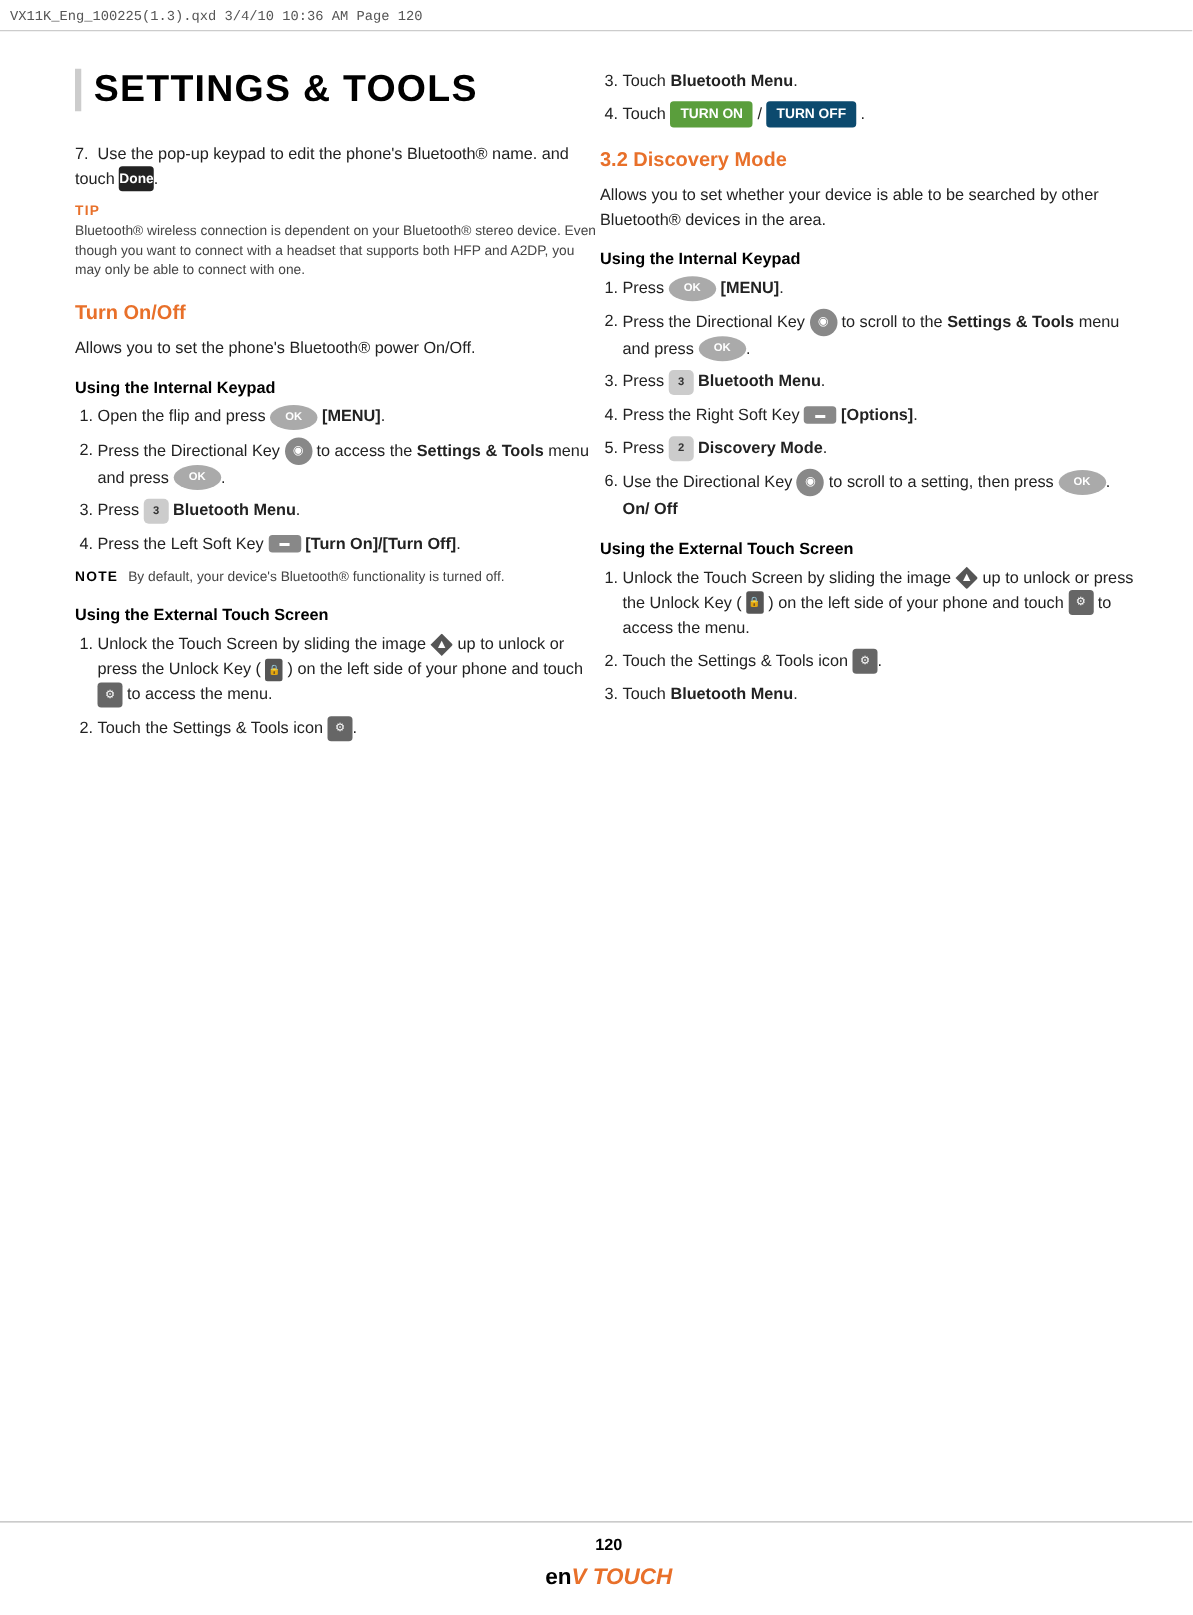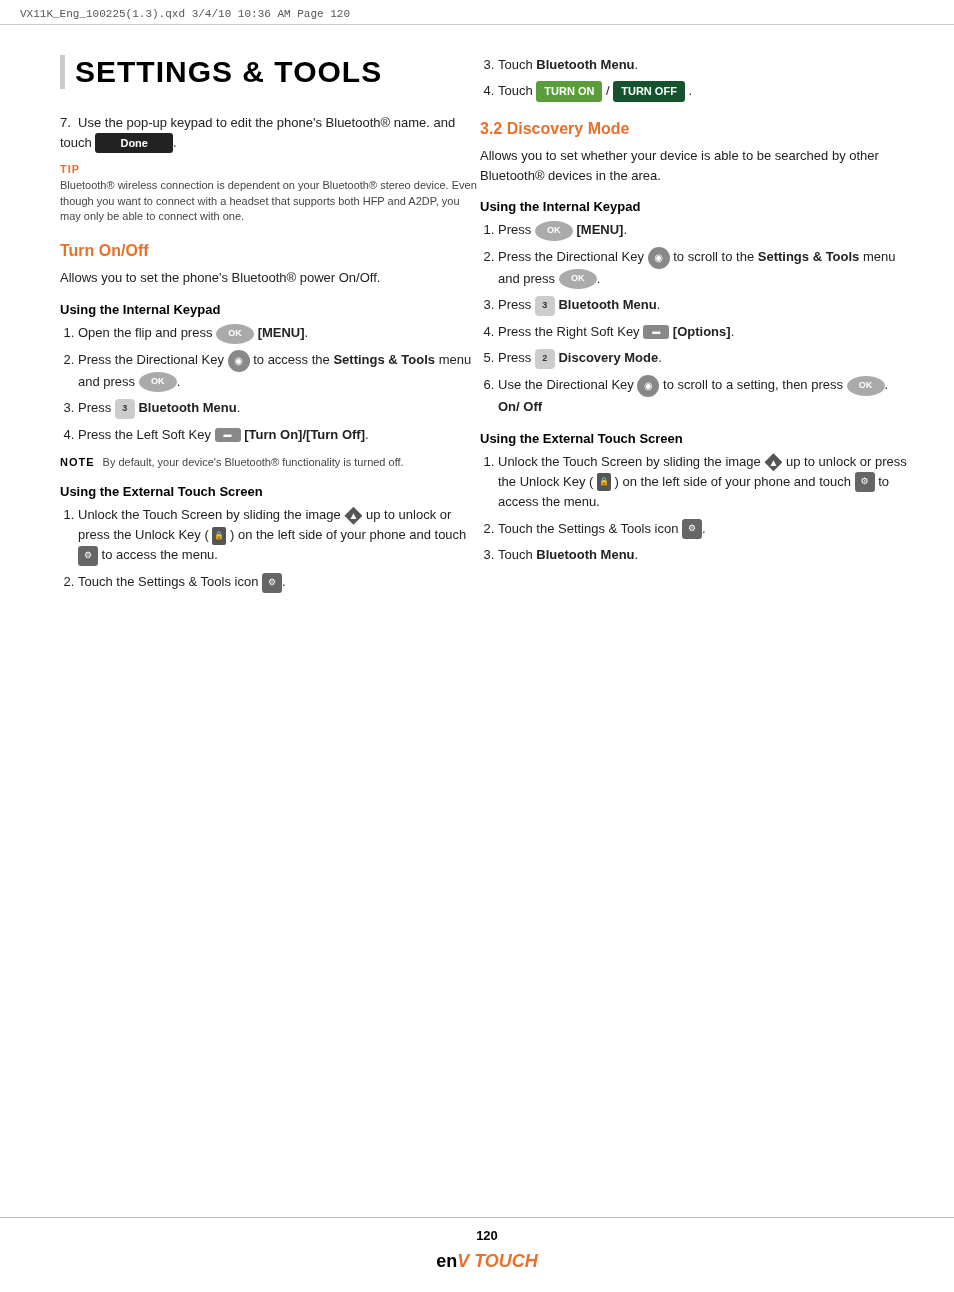--- a/index.html
+++ b/index.html
@@ -9,21 +9,21 @@
       background: #fff;
       font-family: Arial, Helvetica, sans-serif;
       font-size: 14px;
       color: #222;
       position: relative;
     }
     .page-header {
       font-family: 'Courier New', monospace;
       font-size: 11px;
       color: #555;
-      padding: 8px 20px 4px 20px;
+      padding: 8px 20px 4px 8px;
       border-bottom: 1px solid #ccc;
     }
     .page-container {
       display: flex;
       padding: 30px 40px 30px 60px;
     }
     .left-col {
       width: 420px;
       flex-shrink: 0;
     }
@@ -102,38 +102,38 @@
       font-size: 11px;
       color: #444;
       line-height: 1.4;
     }
     .btn-inline {
       display: inline-block;
       background: #222;
       color: #fff;
       font-size: 11px;
       font-weight: bold;
-      padding: 2px 25px;
+      padding: 2px 0;
       border-radius: 3px;
       vertical-align: middle;
       white-space: nowrap;
     }
     .btn-green {
       background: #5a9e3c;
       color: #fff;
       font-size: 11px;
       font-weight: bold;
       padding: 2px 8px;
       border-radius: 3px;
       display: inline-block;
       vertical-align: middle;
       text-align: right;
     }
     .btn-red {
-      background: #14532d;
+      background: #0c4a6e;
       color: #fff;
       font-size: 11px;
       font-weight: bold;
       padding: 2px 8px;
       border-radius: 3px;
       display: inline-block;
       vertical-align: middle;
     }
     .icon-ok {
       display: inline-flex;

